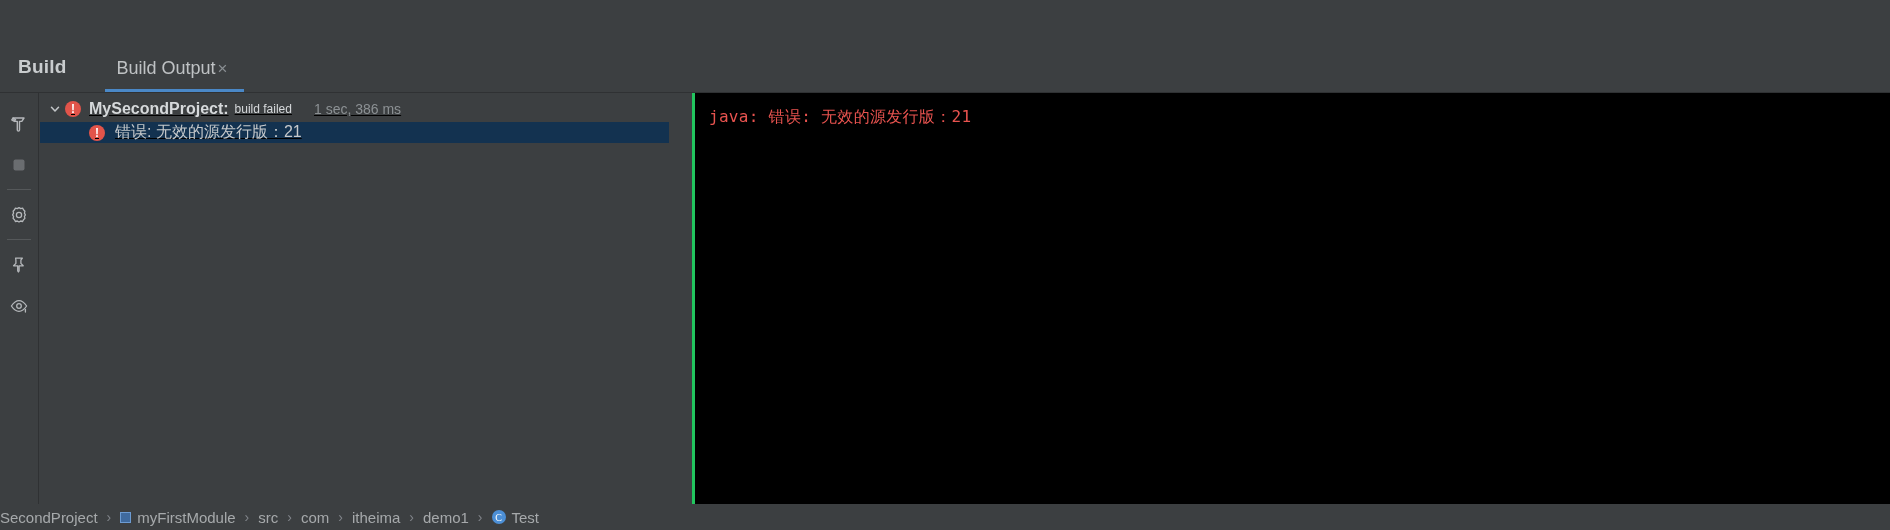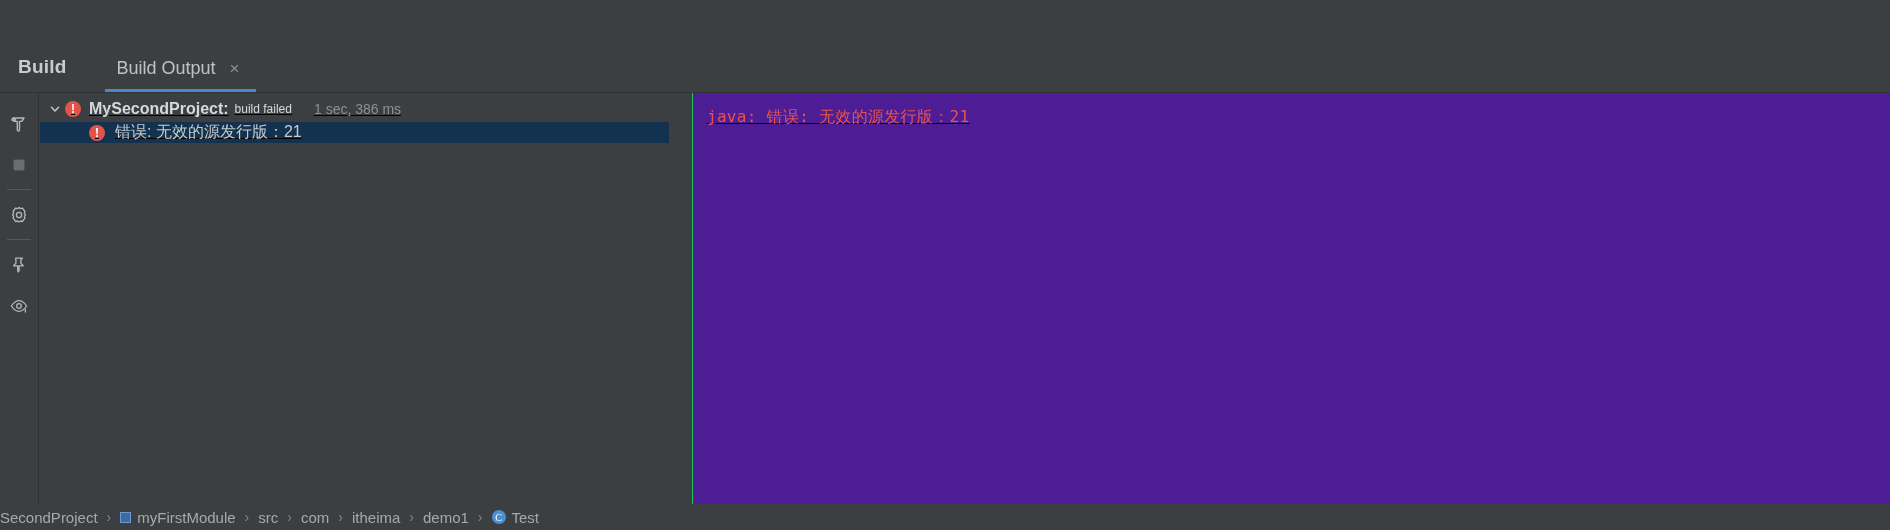--- a/index.html
+++ b/index.html
@@ -31,21 +31,20 @@
     color: #c9ccce;
     font-size: 19px;
     font-weight: bold;
     padding: 0 0 14px 0;
     letter-spacing: .2px;
     white-space: nowrap;
   }
   .tabs { display: flex; align-items: flex-end; margin-left: 38px; }
   .tab {
     display: flex; align-items: center;
-    gap: 12px;
     padding: 0 14px 13px 12px;
     position: relative;
     color: #bfc2c4;
     font-size: 18px;
     white-space: nowrap;
   }
   .tab.active::after {
     content: "";
     position: absolute;
     left: 0; right: 0; bottom: 0;
@@ -158,22 +157,22 @@
   .child-indent { width: 43px; flex: 0 0 43px; }
   .child-text {
     color: #c6c9cb;
     font-size: 16px;
     margin-left: 2px;
   }
 
   
   .console {
     flex: 1 1 auto;
-    background: #4c1d95;
-    border-left: 1px solid #22c55e;
+    background: #000000;
+    border-left: 3px solid #22c55e;
     padding: 14px 0 0 14px;
     overflow: hidden;
   }
   .console-line {
     font-family: "DejaVu Sans Mono", monospace;
     font-size: 16px;
     color: #e8534f;
     white-space: pre;
     letter-spacing: .3px;
   }

